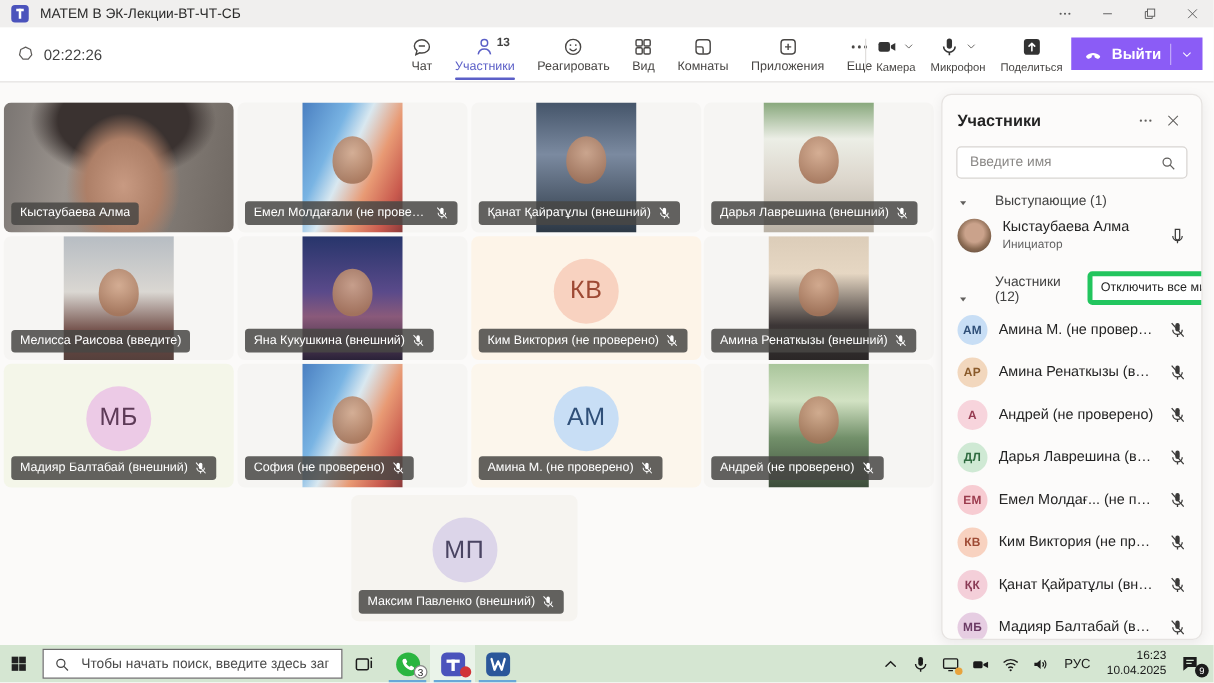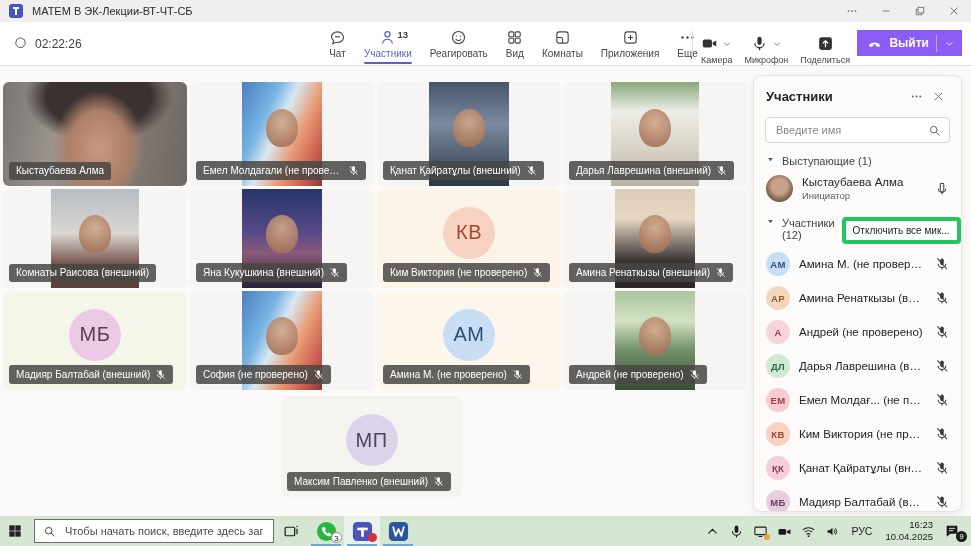--- a/index.html
+++ b/index.html
@@ -31,21 +31,21 @@
     padding:0 9px;color:#484644;position:relative;cursor:default}
   .tab svg{width:17px;height:17px}
   .tab-label{font-size:10px;line-height:1;white-space:nowrap}
   .tab.active{color:#5b5fc7}
   .tab.active .tab-label{color:#5b5fc7}
   .tab.active::after{content:"";position:absolute;left:9px;right:9px;bottom:1px;height:2px;
     background:#5b5fc7;border-radius:2px}
   .ico-wrap{position:relative}
   .tab-count{position:absolute;left:18px;top:0;font-size:9.5px;font-weight:bold;color:#424242}
   .tb-divider{width:1px;height:26px;background:#e1dfdd;margin:0 10px;position:absolute;left:682px;top:9px}
-  .devices{position:absolute;left:697px;top:0;height:43px;display:flex;align-items:flex-end;gap:4px}
+  .devices{position:absolute;left:697px;top:0;height:43px;display:flex;align-items:center;gap:4px}
   .dev{display:flex;flex-direction:column;align-items:center;justify-content:center;gap:3px;padding:0 4px;color:#242424}
   .dev-top{display:flex;align-items:center;gap:4px}
   .dev-top svg.main{width:17px;height:17px;color:#333}
   .dev-top svg.chev{width:10px;height:10px;color:#605e5c}
   .dev-label{font-size:9px;color:#484644;white-space:nowrap}
   .leave-btn{position:absolute;right:9px;top:8px;height:26px;background:#8b5cf6;border-radius:0;
     display:flex;align-items:center;color:#fff;padding:0 7px 0 10px;gap:7px}
   .leave-btn svg.phone{width:15px;height:15px;color:#fff}
   .leave-label{font-size:12px;font-weight:bold}
   .leave-div{width:1px;height:17px;background:rgba(255,255,255,.45)}
@@ -103,21 +103,21 @@
   .panel-header{display:flex;align-items:center;padding:11px 12px 5px}
   .panel-title{font-size:13px;font-weight:bold;color:#242424;flex:1}
   .panel-hbtn{width:22px;height:18px;display:flex;align-items:center;justify-content:center;color:#605e5c}
   .panel-hbtn svg{width:13px;height:13px}
   .search-box{margin:7px 11px 4px;height:26px;border:1px solid #d8d5d2;border-radius:4px;background:#fff;
     display:flex;align-items:center;padding:0 8px;gap:6px;box-sizing:border-box}
   .search-box input{border:none;outline:none;flex:1;min-width:0;font-size:11px;color:#333;
     font-family:"Liberation Sans",sans-serif;background:transparent}
   .search-box input::placeholder{color:#8a8886}
   .search-box svg{width:13px;height:13px;color:#605e5c;flex:none}
-  .sec{display:flex;align-items:flex-start;gap:7px;padding:8px 12px 3px;font-size:11px;color:#424242}
+  .sec{display:flex;align-items:flex-end;gap:21px;padding:8px 12px 3px;font-size:11px;color:#424242}
   .sec svg{width:9px;height:9px;color:#605e5c;flex:none}
   .sec .mute-all{margin-left:auto;font-size:10px;color:#242424;background:#fff;
     border:4px solid #22c55e;border-radius:4px;padding:4px 7px;white-space:nowrap;
     font-family:"Liberation Sans",sans-serif}
   .sp-row{display:flex;align-items:center;gap:9px;padding:5px 12px 7px}
   .sp-avatar{width:27px;height:27px;border-radius:50%;flex:none;
     background:radial-gradient(circle at 50% 42%, #caa28b 0%, #caa28b 36%, #8a6a52 62%, #4a3a30 100%)}
   .sp-texts{flex:1;min-width:0}
   .sp-name{font-size:11.5px;color:#242424;line-height:1.25;white-space:nowrap}
   .sp-role{font-size:9.5px;color:#616161;line-height:1.25}
@@ -469,21 +469,21 @@
   <div class="tile-label">
     <span class="nm">Дарья Лаврешина (внешний)</span>
     <svg class="m12">
         <use href="#i-mic-off"></use>
       </svg>
   </div>
 </div>
 <div class="tile t4">
   <div class="strip w86 v-melissa"></div>
   <div class="tile-label">
-    <span class="nm">Комнаты Раисова (внешний)</span>
+    <span class="nm">Мелисса Раисова (введите)</span>
   </div>
 </div>
 <div class="tile t5">
   <div class="strip v-yana"></div>
   <div class="tile-label">
     <span class="nm">Яна Кукушкина (внешний)</span>
     <svg class="m12">
         <use href="#i-mic-off"></use>
       </svg>
   </div>

